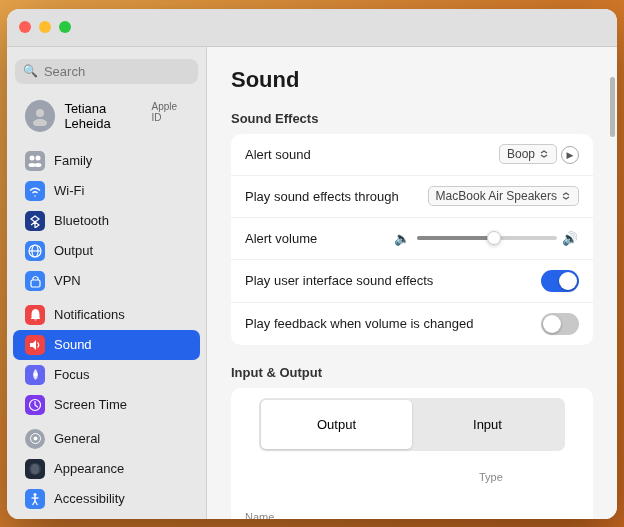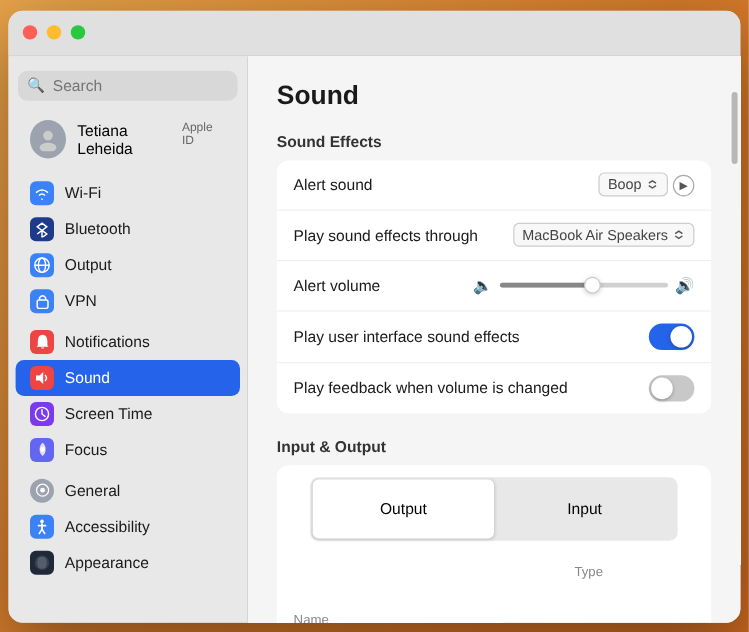--- a/index.html
+++ b/index.html
@@ -344,20 +344,31 @@
             <ellipse cx="10" cy="17" rx="7" ry="4" fill="#ccc"></ellipse>
           </svg>
         </div>
         <div class="user-info">
           <span class="user-name">Tetiana Leheida</span>
           <span class="user-sub">Apple ID</span>
         </div>
       </div>
 
       <div class="sidebar-section">
+        <div class="sidebar-item">
+          <div class="item-icon icon-general">
+            <svg width="14" height="14" viewBox="0 0 14 14" fill="white">
+              <circle cx="4" cy="4" r="2.5" fill="white"></circle>
+              <circle cx="10" cy="4" r="2.5" fill="white"></circle>
+              <ellipse cx="4" cy="11" rx="3.5" ry="2" fill="white"></ellipse>
+              <ellipse cx="10" cy="11" rx="3.5" ry="2" fill="white"></ellipse>
+            </svg>
+          </div>
+          <span>Family</span>
+        </div>
 
         <div class="sidebar-item">
           <div class="item-icon icon-wifi">
             <svg width="14" height="12" viewBox="0 0 14 12" fill="white">
               <path d="M7 10 l1 1.5 l-1 0 l-1 0 Z" fill="white"></path>
               <path d="M4.5 8 Q7 5.5 9.5 8" stroke="white" stroke-width="1.2" fill="none"></path>
               <path d="M2 5.5 Q7 1 12 5.5" stroke="white" stroke-width="1.2" fill="none"></path>
             </svg>
           </div>
           <span>Wi-Fi</span>
@@ -409,72 +420,72 @@
           <div class="item-icon icon-sound">
             <svg width="14" height="14" viewBox="0 0 14 14" fill="none">
               <path d="M2 5 L5 5 L8 2 L8 12 L5 9 L2 9 Z" fill="white"></path>
               <path d="M9.5 4.5 Q12 7 9.5 9.5" stroke="white" stroke-width="1.2" fill="none"></path>
             </svg>
           </div>
           <span>Sound</span>
         </div>
 
         <div class="sidebar-item">
+          <div class="item-icon icon-focus">
+            <svg width="13" height="13" viewBox="0 0 13 13" fill="white">
+              <path d="M6.5 1 Q9 3 9 6.5 Q9 10 6.5 12 Q4 10 4 6.5 Q4 3 6.5 1Z" fill="white" opacity="0.8"></path>
+              <circle cx="6.5" cy="6.5" r="2" fill="white"></circle>
+            </svg>
+          </div>
+          <span>Focus</span>
+        </div>
+
+        <div class="sidebar-item">
           <div class="item-icon icon-screentime">
             <svg width="14" height="14" viewBox="0 0 14 14" fill="none">
               <circle cx="7" cy="7" r="5.5" stroke="white" stroke-width="1.2" fill="none"></circle>
               <path d="M7 3.5 L7 7 L9.5 9" stroke="white" stroke-width="1.2" stroke-linecap="round" fill="none"></path>
             </svg>
           </div>
           <span>Screen Time</span>
         </div>
-
-        <div class="sidebar-item">
-          <div class="item-icon icon-focus">
-            <svg width="13" height="13" viewBox="0 0 13 13" fill="white">
-              <path d="M6.5 1 Q9 3 9 6.5 Q9 10 6.5 12 Q4 10 4 6.5 Q4 3 6.5 1Z" fill="white" opacity="0.8"></path>
-              <circle cx="6.5" cy="6.5" r="2" fill="white"></circle>
-            </svg>
-          </div>
-          <span>Focus</span>
-        </div>
       </div>
 
       <div class="sidebar-section">
         <div class="sidebar-item">
           <div class="item-icon" style="background:#9ca3af;border-radius:50%;">
             <svg width="13" height="13" viewBox="0 0 13 13" fill="white">
               <circle cx="6.5" cy="6.5" r="5" stroke="white" stroke-width="1" fill="none"></circle>
               <circle cx="6.5" cy="6.5" r="2" fill="white"></circle>
             </svg>
           </div>
           <span>General</span>
+        </div>
+
+        <div class="sidebar-item">
+          <div class="item-icon icon-appearance">
+            <svg width="14" height="14" viewBox="0 0 14 14" fill="none">
+              <circle cx="7" cy="7" r="6" fill="#374151"></circle>
+              <path d="M4 3 Q7 1 10 3 Q12 7 10 11 Q7 13 4 11 Q2 7 4 3Z" fill="white" opacity="0.15"></path>
+            </svg>
+          </div>
+          <span>Appearance</span>
         </div>
 
         <div class="sidebar-item">
           <div class="item-icon icon-accessibility">
             <svg width="14" height="14" viewBox="0 0 14 14" fill="white">
               <circle cx="7" cy="2.5" r="1.5" fill="white"></circle>
               <line x1="7" y1="4" x2="7" y2="9" stroke="white" stroke-width="1.5"></line>
               <line x1="3.5" y1="6" x2="10.5" y2="6" stroke="white" stroke-width="1.3"></line>
               <line x1="7" y1="9" x2="4.5" y2="13" stroke="white" stroke-width="1.3"></line>
               <line x1="7" y1="9" x2="9.5" y2="13" stroke="white" stroke-width="1.3"></line>
             </svg>
           </div>
           <span>Accessibility</span>
-        </div>
-
-        <div class="sidebar-item">
-          <div class="item-icon icon-appearance">
-            <svg width="14" height="14" viewBox="0 0 14 14" fill="none">
-              <circle cx="7" cy="7" r="6" fill="#374151"></circle>
-              <path d="M4 3 Q7 1 10 3 Q12 7 10 11 Q7 13 4 11 Q2 7 4 3Z" fill="white" opacity="0.15"></path>
-            </svg>
-          </div>
-          <span>Appearance</span>
         </div>
 
         <div class="sidebar-item">
           
           
         </div>
 
       </div>
     </div>
 

